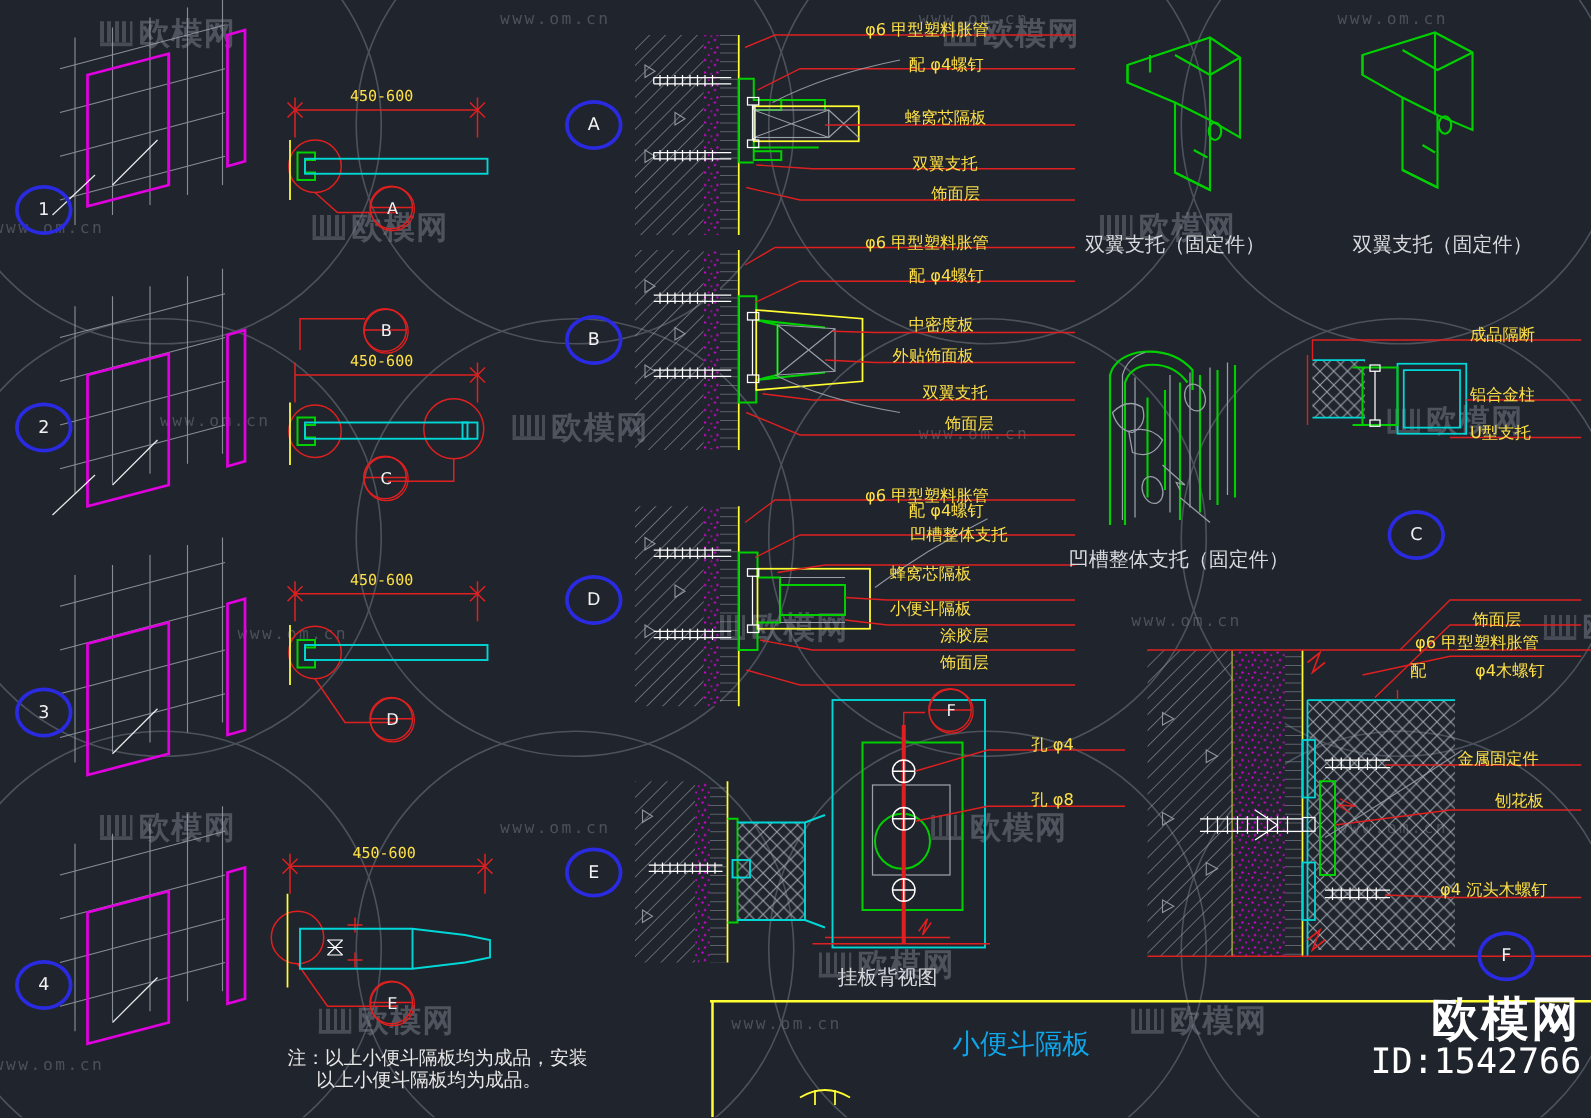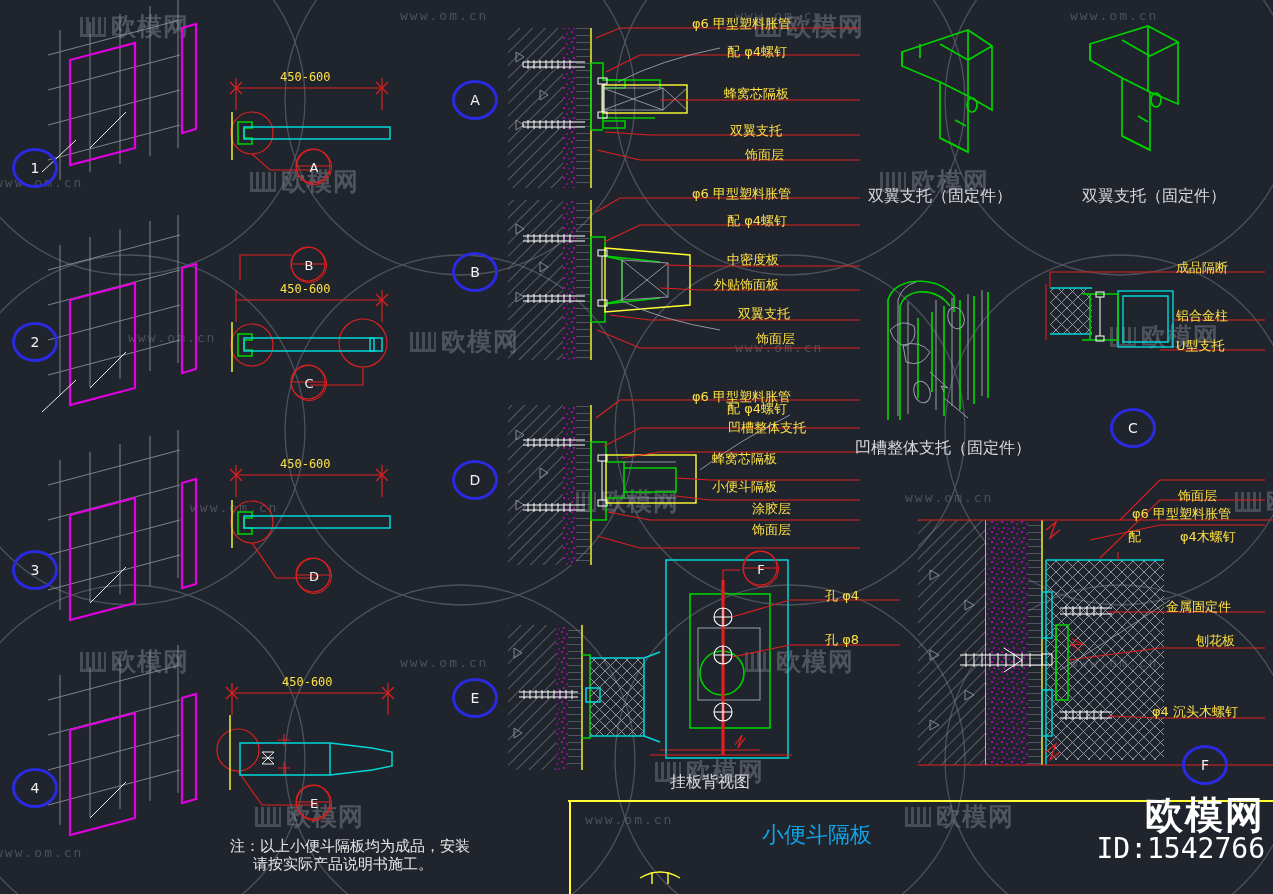--- a/index.html
+++ b/index.html
@@ -654,19 +654,19 @@
 
   <div class="txt" style="left:1178px;top:487px;">饰面层</div>
   <div class="txt" style="left:1132px;top:505px;">φ6 甲型塑料胀管</div>
   <div class="txt" style="left:1128px;top:528px;">配</div>
   <div class="txt" style="left:1180px;top:528px;">φ4木螺钉</div>
   <div class="txt" style="left:1166px;top:598px;text-align:center;">金属固定件</div>
   <div class="txt" style="left:1196px;top:632px;">刨花板</div>
   <div class="txt" style="left:1152px;top:703px;">φ4 沉头木螺钉</div>
 
   <div class="note" style="left:230px;top:838px;">注：以上小便斗隔板均为成品，安装</div>
-  <div class="note" style="left:253px;top:856px;">请按实际产品说明书施工。</div>
+  <div class="note" style="left:253px;top:856px;">以上小便斗隔板均为成品。</div>
 
   <div class="title" style="left:762px;top:820px;">小便斗隔板</div>
   <div class="bigwm">欧模网</div>
   <div class="bigid">ID:1542766</div>
 
 </div>
 
 </body></html>

